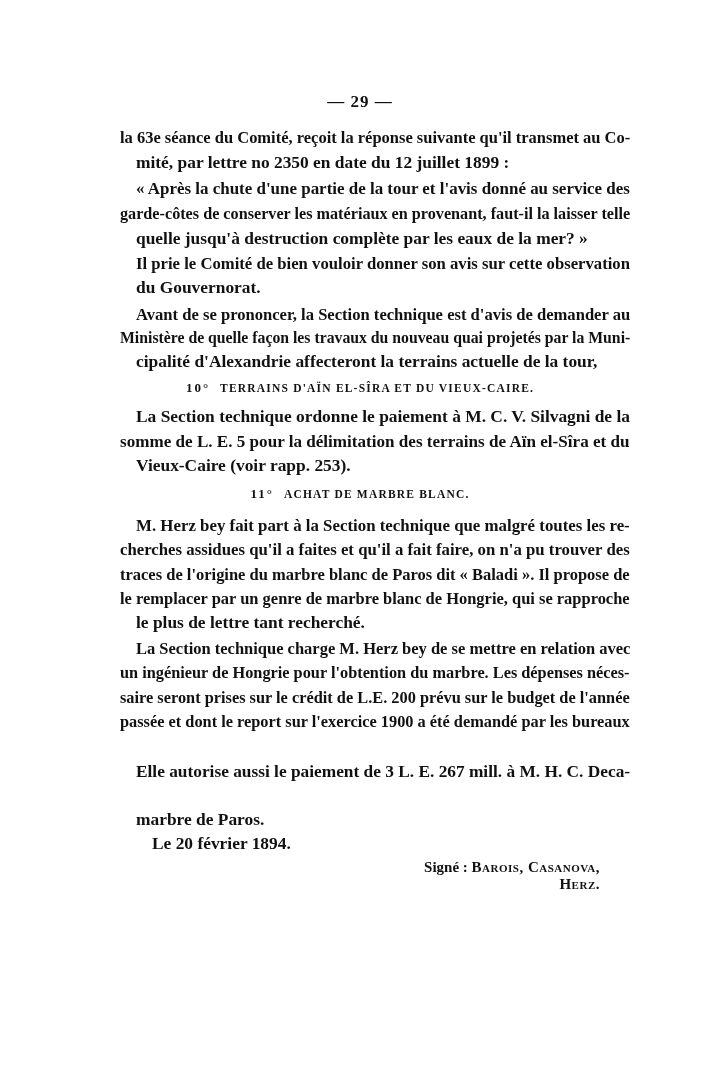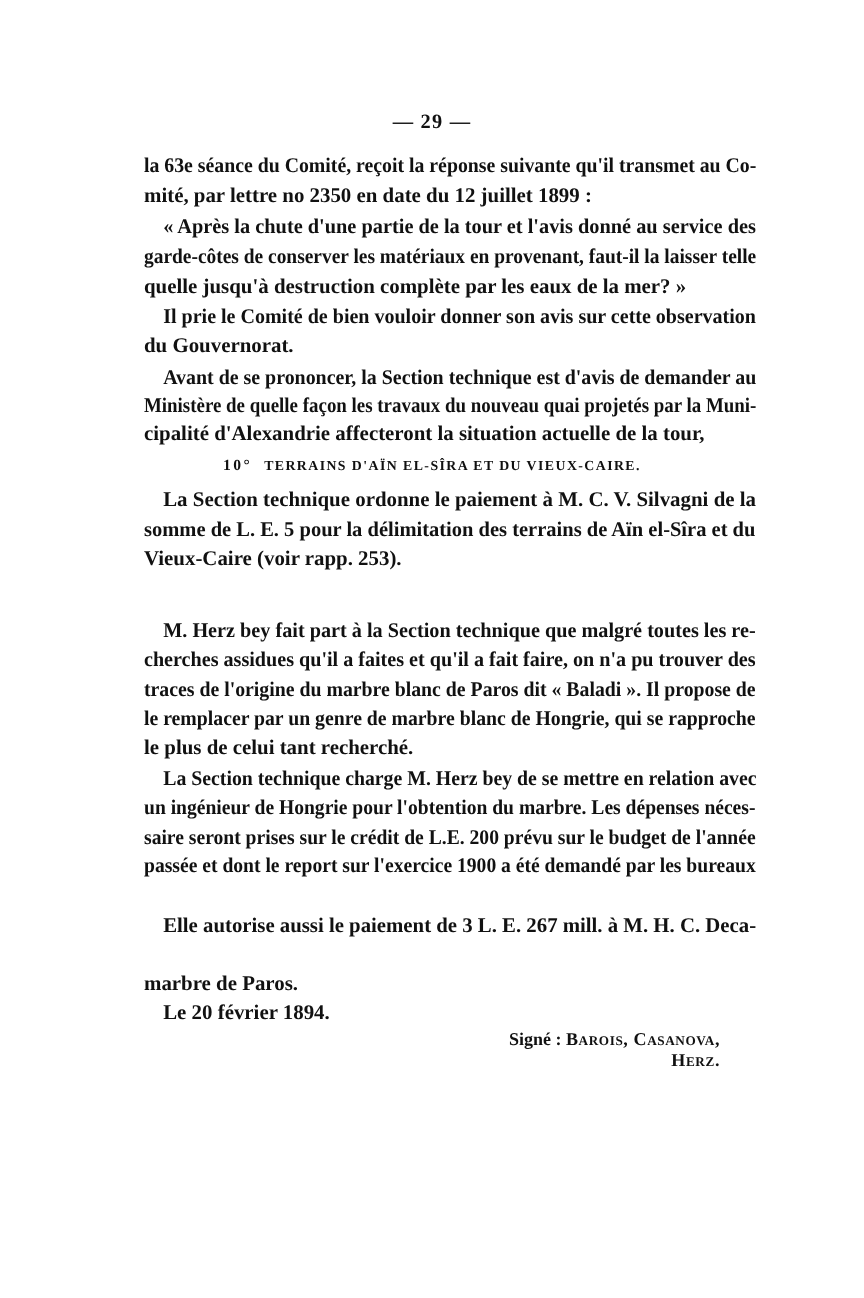--- a/index.html
+++ b/index.html
@@ -4,21 +4,21 @@
 <style>
   html, body { margin: 0; padding: 0; background: #ffffff; }
   body { width: 720px; height: 1082px; position: relative; overflow: hidden;
          font-family: "Liberation Serif", "DejaVu Serif", serif; color: #111111; }
   .page { position: absolute; left: 0; top: 4px; width: 600px; height: 1082px; }
   .pnum { position: absolute; top: 88px; left: 0; width: 720px; text-align: center;
           font-size: 17px; font-weight: bold; letter-spacing: 1px; }
   .line { position: absolute; left: 120px; width: 510px; height: 24px; line-height: 24px;
           font-size: 17.4px; font-weight: bold; white-space: nowrap;
           text-align: justify; text-align-last: justify; transform-origin: left center; }
-  .line.last { text-align-last: left; }
+  .line.last { text-align-last: left; margin-left: 16px; }
   .line.indent { left: 136px; width: 494px; }
   .head { position: absolute; left: 0; width: 720px; text-align: center;
           font-size: 11.5px; font-weight: bold; letter-spacing: 1.2px; font-variant: small-caps; }
   .head .num { font-size: 13px; letter-spacing: 2px; margin-right: 10px; }
   .sig { position: absolute; left: 386px; top: 855px; font-size: 15px; font-weight: bold; text-align: right; }
   .sig .names { font-variant: small-caps; letter-spacing: 0.5px; }
 </style>
 </head>
 <body>
 
@@ -27,34 +27,37 @@
 
   <div class="line" style="top: 121px; transform: scaleX(0.947955);">la 63e séance du Comité, reçoit la réponse suivante qu'il transmet au Co-</div>
   <div class="line last" style="top:146px">mité, par lettre no 2350 en date du 12 juillet 1899 :</div>
   <div class="line indent" style="top: 172px; transform: scaleX(0.974359);">« Après la chute d'une partie de la tour et l'avis donné au service des</div>
   <div class="line" style="top: 197px; transform: scaleX(0.930657);">garde-côtes de conserver les matériaux en provenant, faut-il la laisser telle</div>
   <div class="line last" style="top:222px">quelle jusqu'à destruction complète par les eaux de la mer? »</div>
   <div class="line indent" style="top: 247px; transform: scaleX(0.959223);">Il prie le Comité de bien vouloir donner son avis sur cette observation</div>
   <div class="line last" style="top:271px">du Gouvernorat.</div>
   <div class="line indent" style="top: 298px; transform: scaleX(0.953668);">Avant de se prononcer, la Section technique est d'avis de demander au</div>
   <div class="line" style="top: 321px; transform: scaleX(0.905861);">Ministère de quelle façon les travaux du nouveau quai projetés par la Muni-</div>
-  <div class="line last" style="top:345px">cipalité d'Alexandrie affecteront la situation actuelle de la tour,</div>
+  <div class="line last" style="top:345px">cipalité d'Alexandrie affecteront la terrains actuelle de la tour,</div>
 
   <div class="head" style="top:376px">
     <span class="num">10°</span><span>TERRAINS D'AÏN EL-SÎRA ET DU VIEUX-CAIRE.</span>
   </div>
   <div class="line indent" style="top:400px">La Section technique ordonne le paiement à M. C. V. Silvagni de la</div>
   <div class="line" style="top: 425px; transform: scaleX(0.982659);">somme de L. E. 5 pour la délimitation des terrains de Aïn el-Sîra et du</div>
   <div class="line last" style="top:449px">Vieux-Caire (voir rapp. 253).</div>
 
+  <div class="head" style="top:482px">
+    <span class="num">11°</span><span>ACHAT DE MARBRE BLANC.</span>
+  </div>
   <div class="line indent" style="top: 509px; transform: scaleX(0.968627);">M. Herz bey fait part à la Section technique que malgré toutes les re-</div>
   <div class="line" style="top: 533px; transform: scaleX(0.964083);">cherches assidues qu'il a faites et qu'il a fait faire, on n'a pu trouver des</div>
   <div class="line" style="top: 558px; transform: scaleX(0.947955);">traces de l'origine du marbre blanc de Paros dit « Baladi ». Il propose de</div>
   <div class="line" style="top: 582px; transform: scaleX(0.946197);">le remplacer par un genre de marbre blanc de Hongrie, qui se rapproche</div>
-  <div class="line last" style="top:606px">le plus de celui tant recherché.</div>
+  <div class="line last" style="top:606px">le plus de lettre tant recherché.</div>
   <div class="line indent" style="top: 632px; transform: scaleX(0.948177);">La Section technique charge M. Herz bey de se mettre en relation avec</div>
   <div class="line" style="top: 656px; transform: scaleX(0.9375);">un ingénieur de Hongrie pour l'obtention du marbre. Les dépenses néces-</div>
   <div class="line" style="top: 681px; transform: scaleX(0.939227);">saire seront prises sur le crédit de L.E. 200 prévu sur le budget de l'année</div>
   <div class="line" style="top: 705px; transform: scaleX(0.939227);">passée et dont le report sur l'exercice 1900 a été demandé par les bureaux</div>
   <div class="line indent" style="top: 755px; transform: scaleX(0.995968);">Elle autorise aussi le paiement de 3 L. E. 267 mill. à M. H. C. Deca-</div>
   <div class="line last" style="top:803px">marbre de Paros.</div>
   <div class="line indent last" style="top:827px">Le 20 février 1894.</div>
 
   <div class="sig">
     <span>Signé :</span>

